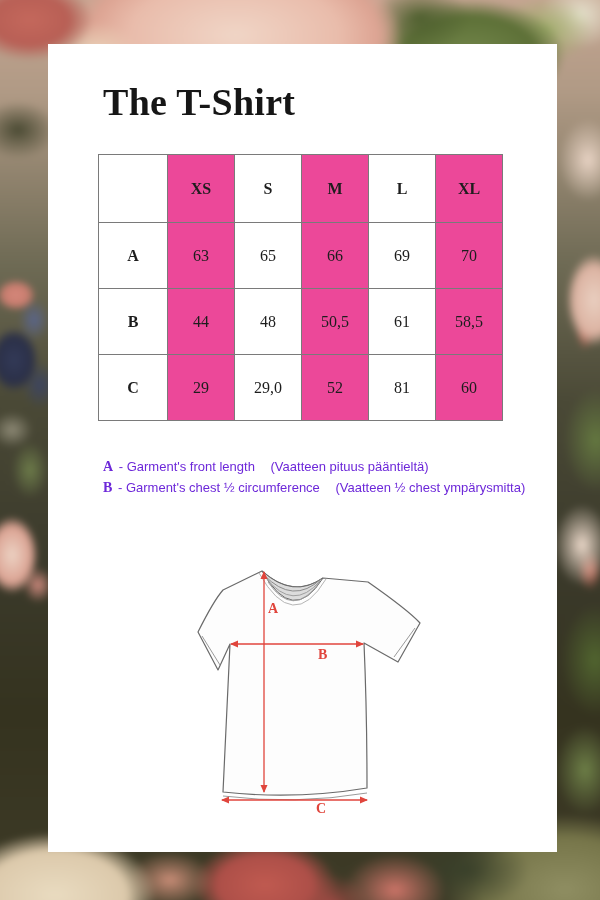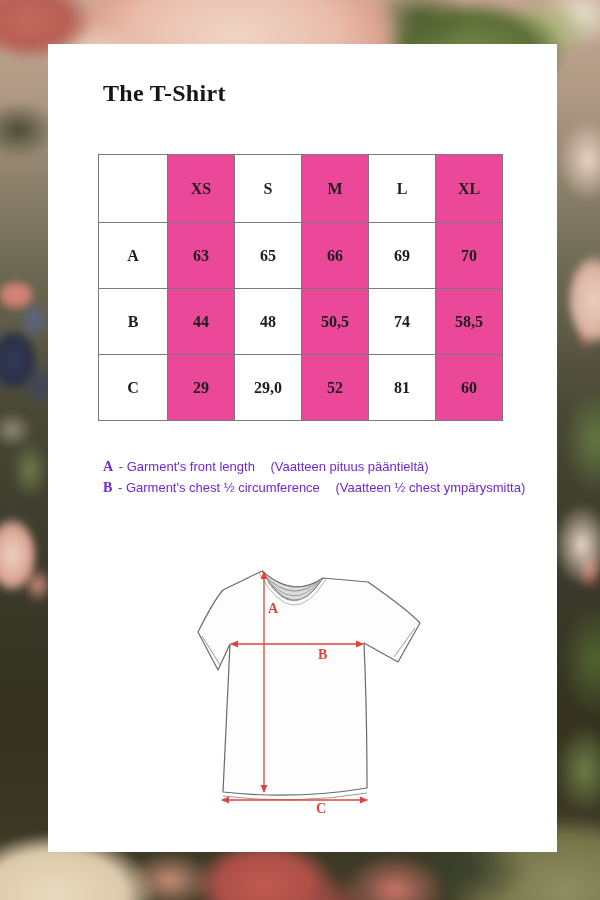--- a/index.html
+++ b/index.html
@@ -53,32 +53,32 @@
       linear-gradient(180deg, #c9a794 0%, #b09a85 12%, #6f6b55 30%, #4a4936 45%, #3b3a2b 62%, #35331f 78%, #3f3c28 100%);
   }
   
   .card{
     position:absolute;left:48px;top:44px;width:509px;height:808px;
     background:#ffffff;
   }
   .title{
     position:absolute;left:55px;top:36px;
     font-family:"Liberation Serif","DejaVu Serif",serif;
-    font-weight:700;font-size:24px;color:#161616;letter-spacing:0.3px;
+    font-weight:700;font-size:38px;color:#161616;letter-spacing:0.3px;
   }
   
   table.sizes{
     position:absolute;left:50px;top:110px;
     border-collapse:collapse;table-layout:fixed;
     font-family:"Liberation Serif","DejaVu Serif",serif;
     color:#1d1d1d;
   }
   table.sizes td,table.sizes th{
     border:1px solid #7a7a7a;text-align:center;vertical-align:middle;
-    width:66px;height:65px;font-size:16px;font-weight:700;background:#ffffff;
+    width:66px;height:65px;font-size:16px;font-weight:400;background:#ffffff;
     padding:0;
   }
   table.sizes .hdr{font-weight:700;height:67px;}
   table.sizes .rowlbl{font-weight:700;width:68px;}
   table.sizes .shade{background:#ec4899;}
   
   .legend{
     position:absolute;left:55px;top:412px;color:#6d28d9;
   }
   .legend-row{height:21px;line-height:21px;font-size:13px;white-space:nowrap;}
@@ -120,21 +120,21 @@
         <td>65</td>
         <td class="shade">66</td>
         <td>69</td>
         <td class="shade">70</td>
       </tr>
       <tr>
         <td class="rowlbl">B</td>
         <td class="shade">44</td>
         <td>48</td>
         <td class="shade">50,5</td>
-        <td>74</td>
+        <td>61</td>
         <td class="shade">58,5</td>
       </tr>
       <tr>
         <td class="rowlbl">C</td>
         <td class="shade">29</td>
         <td>29,0</td>
         <td class="shade">52</td>
         <td>81</td>
         <td class="shade">60</td>
       </tr>

